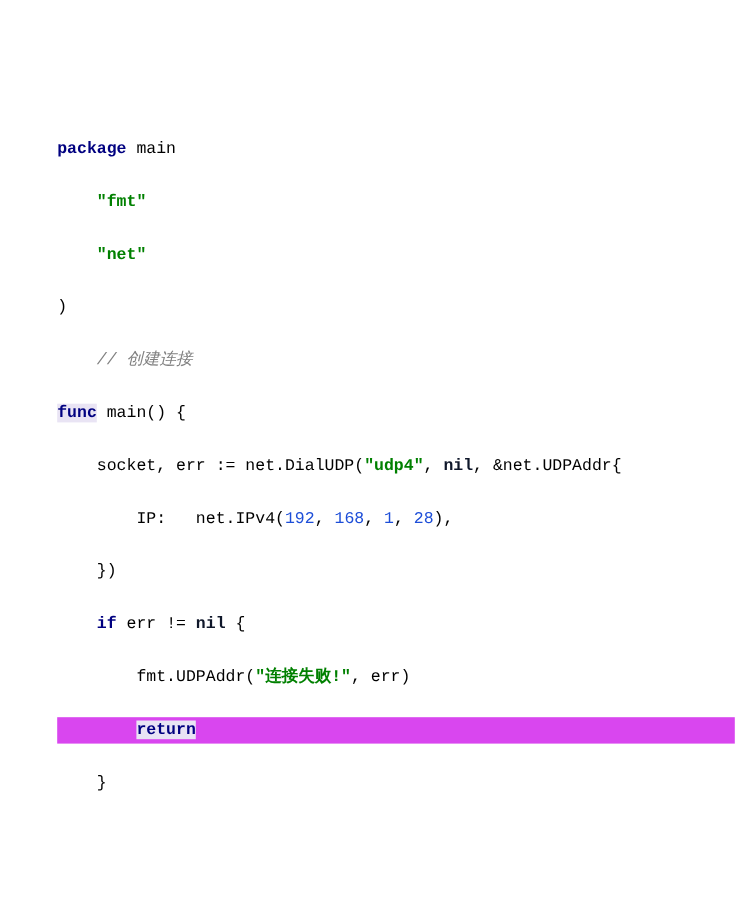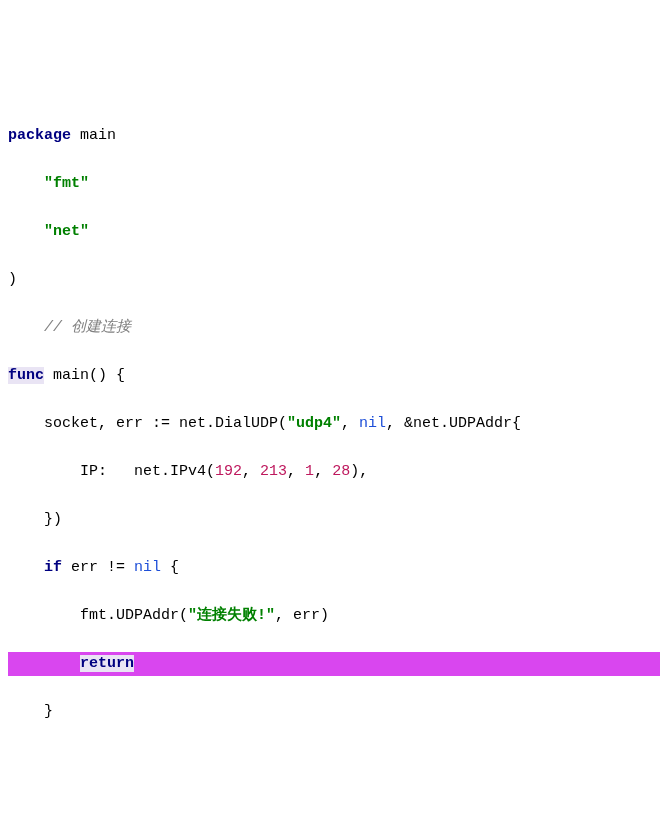--- a/index.html
+++ b/index.html
@@ -7,42 +7,42 @@
       padding: 4px 8px;
       font-family: Consolas, Monaco, 'Courier New', monospace;
       font-size: 15px;
       line-height: 1.6;
       background: #ffffff;
       color: #000000;
       white-space: pre;
     }
     .kw { color: #000080; font-weight: bold; }
     .str { color: #008000; font-weight: bold; }
-    .num { color: #be185d; }
-    .nil { color: #1d4ed8; font-weight: normal; }
+    .num { color: #1d4ed8; }
+    .nil { color: #0f172a; font-weight: bold; }
     .cmt { color: #808080; font-style: italic; }
     .func-hl { background-color: #e9e4f4; }
     .return-hl { background-color: #e9e4f4; color: #000080; font-weight: bold; }
     .line-hl { background-color: #d946ef; display: inline-block; width: 100%; }
-    .line { display: block; min-height: 1.6em; }
+    .line { display: block; min-height: 1.6em; margin-left: 44px; }
   </style>
 </head>
 <body>
 
 
 
 <div>
 <span class="line"><span class="kw">package</span><span> main</span></span>
 <span class="line">    <span class="str">"fmt"</span></span>
 <span class="line">    <span class="str">"net"</span></span>
 <span class="line"><span>)</span></span>
 <span class="line"><span class="cmt">    // 创建连接</span></span>
 <span class="line"><span class="kw func-hl">func</span><span> main() {</span></span>
 <span class="line"><span>    socket, err := net.DialUDP(</span><span class="str">"udp4"</span><span>, </span><span class="nil">nil</span><span>, &amp;net.UDPAddr{</span></span>
-<span class="line"><span>        IP:   net.IPv4(</span><span class="num">192</span><span>, </span><span class="num">213</span><span>, </span><span class="num">1</span><span>, </span><span class="num">28</span><span>),</span></span>
+<span class="line"><span>        IP:   net.IPv4(</span><span class="num">192</span><span>, </span><span class="num">168</span><span>, </span><span class="num">1</span><span>, </span><span class="num">28</span><span>),</span></span>
 <span class="line"><span>    })</span></span>
 <span class="line">    <span class="kw">if</span><span> err != </span><span class="nil">nil</span><span> {</span></span>
 <span class="line"><span>        fmt.UDPAddr(</span><span class="str">"连接失败!"</span><span>, err)</span></span>
 <span class="line line-hl"><span>        </span><span class="return-hl">return</span></span>
 <span class="line"><span>    }</span></span>
 
 
 
 
 

